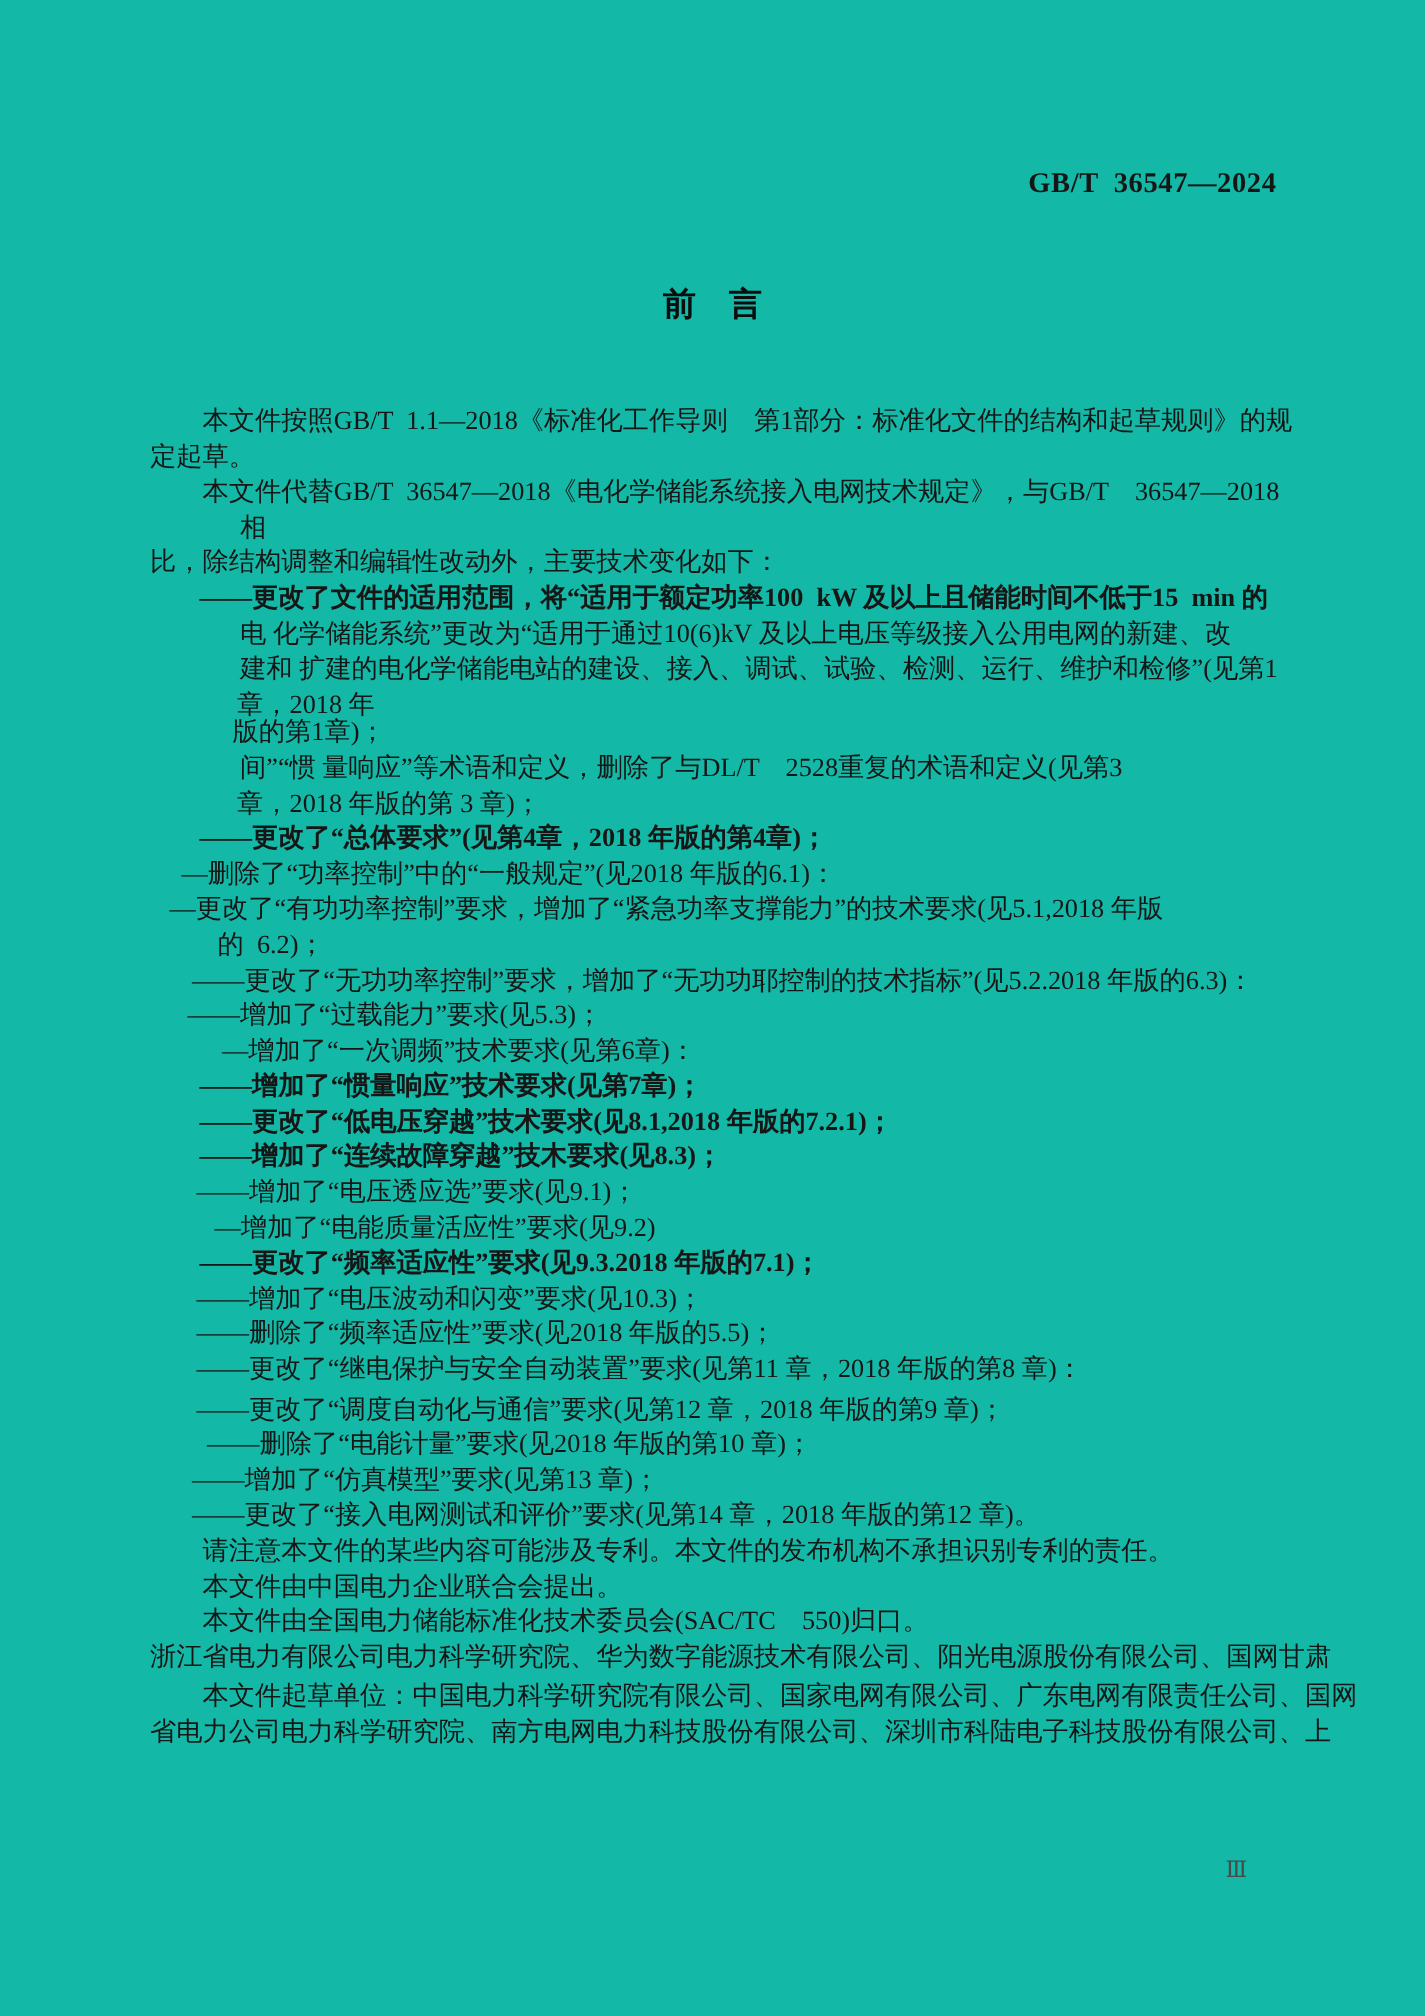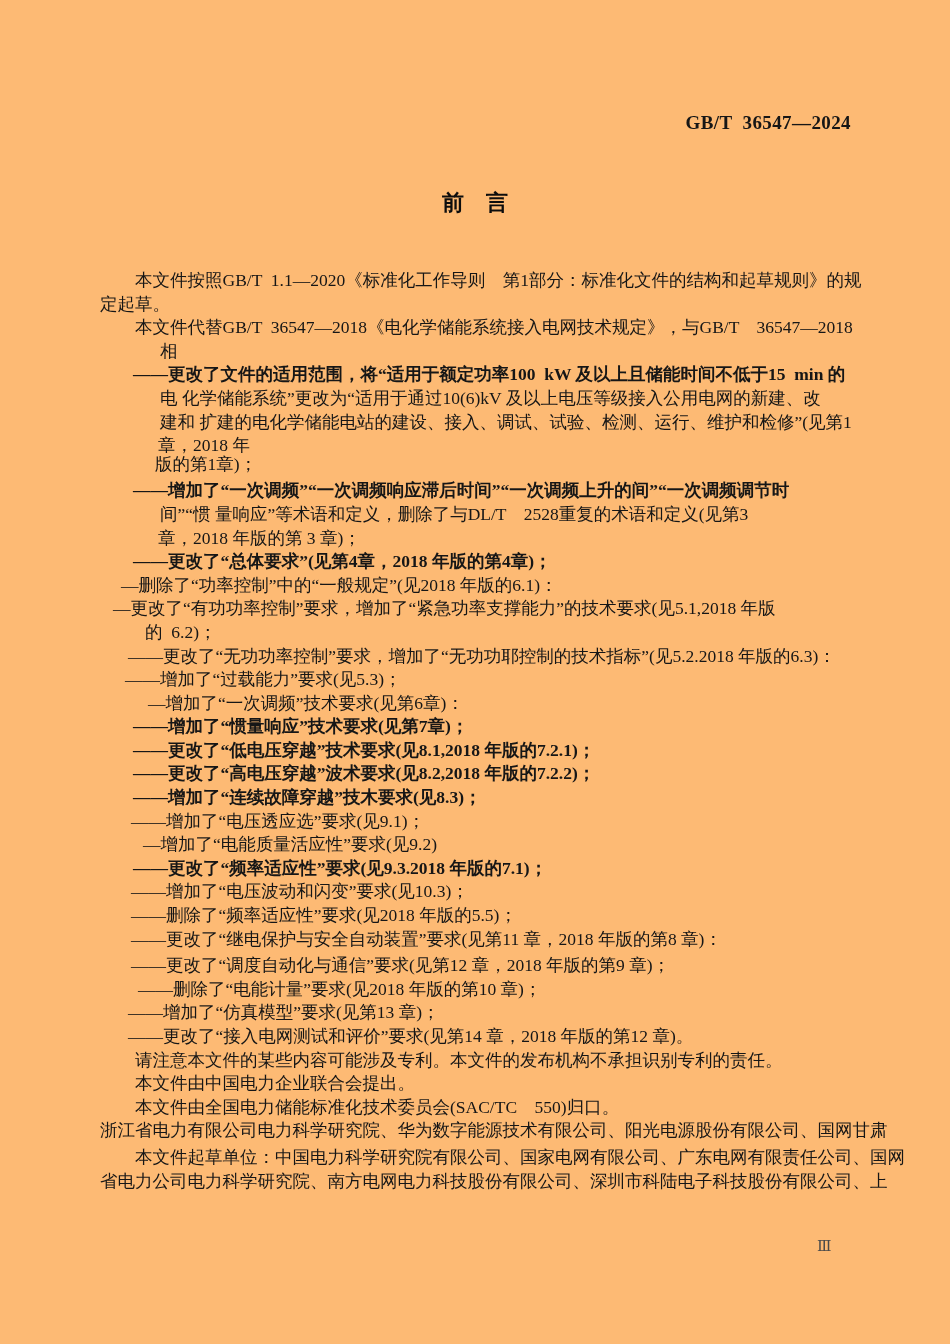--- a/index.html
+++ b/index.html
@@ -4,21 +4,21 @@
 <style>
   html,body{margin:0;padding:0;}
   body{
     background:#ffffff;
     width:950px;height:1344px;
     position:relative;
     overflow:hidden;
     font-family:"Liberation Serif","DejaVu Serif",serif;
     color:#161616;
   }
-  .page{position:absolute;inset:0;background:#fdba74;}
+  .page{position:absolute;inset:0;background:#14b8a6;}
   .doc-number{
     position:absolute;top:112px;right:99px;
     font-size:19px;font-weight:bold;
     letter-spacing:0.4px;
     white-space:pre;
     font-family:"Liberation Serif","DejaVu Serif",serif;
   }
   .title{
     position:absolute;top:188px;left:0;right:0;
     margin:0;text-align:center;
@@ -60,42 +60,41 @@
 </head>
 <body>
 
 <div class="page">
 
   <div class="doc-number">GB/T  36547—2024</div>
 
   <h1 class="title">前　言</h1>
 
   <div class="body-block">
-    <div class="ln i35">本文件按照GB/T  1.1—2020《标准化工作导则　第1部分：标准化文件的结构和起草规则》的规</div>
+    <div class="ln i35">本文件按照GB/T  1.1—2018《标准化工作导则　第1部分：标准化文件的结构和起草规则》的规</div>
     <div class="ln i0">定起草。</div>
     <div class="ln i35">本文件代替GB/T  36547—2018《电化学储能系统接入电网技术规定》，与GB/T　36547—2018</div>
     <div class="ln i60">相</div>
+    <div class="ln i0">比，除结构调整和编辑性改动外，主要技术变化如下：</div>
     <div class="ln i33">——更改了文件的适用范围，将“适用于额定功率100  kW 及以上且储能时间不低于15  min 的</div>
     <div class="ln i60">电 化学储能系统”更改为“适用于通过10(6)kV 及以上电压等级接入公用电网的新建、改</div>
     <div class="ln i60">建和 扩建的电化学储能电站的建设、接入、调试、试验、检测、运行、维护和检修”(见第1</div>
     <div class="ln i58">章，2018 年</div>
     <div class="ln i55 tightup">版的第1章)；</div>
-    <div class="ln i33 gap3">——增加了“一次调频”“一次调频响应滞后时间”“一次调频上升的间”“一次调频调节时</div>
     <div class="ln i60">间”“惯 量响应”等术语和定义，删除了与DL/T　2528重复的术语和定义(见第3</div>
     <div class="ln i58">章，2018 年版的第 3 章)；</div>
     <div class="ln i33">——更改了“总体要求”(见第4章，2018 年版的第4章)；</div>
     <div class="ln i21">—删除了“功率控制”中的“一般规定”(见2018 年版的6.1)：</div>
     <div class="ln i13">—更改了“有功功率控制”要求，增加了“紧急功率支撑能力”的技术要求(见5.1,2018 年版</div>
     <div class="ln i45">的  6.2)；</div>
     <div class="ln i28">——更改了“无功功率控制”要求，增加了“无功功耶控制的技术指标”(见5.2.2018 年版的6.3)：</div>
     <div class="ln i25">——增加了“过载能力”要求(见5.3)；</div>
     <div class="ln i48">—增加了“一次调频”技术要求(见第6章)：</div>
     <div class="ln i33">——增加了“惯量响应”技术要求(见第7章)；</div>
     <div class="ln i33">——更改了“低电压穿越”技术要求(见8.1,2018 年版的7.2.1)；</div>
-    <div class="ln i33">——更改了“高电压穿越”波术要求(见8.2,2018 年版的7.2.2)；</div>
     <div class="ln i33">——增加了“连续故障穿越”技木要求(见8.3)；</div>
     <div class="ln i31">——增加了“电压透应选”要求(见9.1)；</div>
     <div class="ln i43">—增加了“电能质量活应性”要求(见9.2)</div>
     <div class="ln i33">——更改了“频率适应性”要求(见9.3.2018 年版的7.1)；</div>
     <div class="ln i31">——增加了“电压波动和闪变”要求(见10.3)；</div>
     <div class="ln i31">——删除了“频率适应性”要求(见2018 年版的5.5)；</div>
     <div class="ln i31">——更改了“继电保护与安全自动装置”要求(见第11 章，2018 年版的第8 章)：</div>
     <div class="ln i31 gap3">——更改了“调度自动化与通信”要求(见第12 章，2018 年版的第9 章)；</div>
     <div class="ln i38">——删除了“电能计量”要求(见2018 年版的第10 章)；</div>
     <div class="ln i28">——增加了“仿真模型”要求(见第13 章)；</div>

